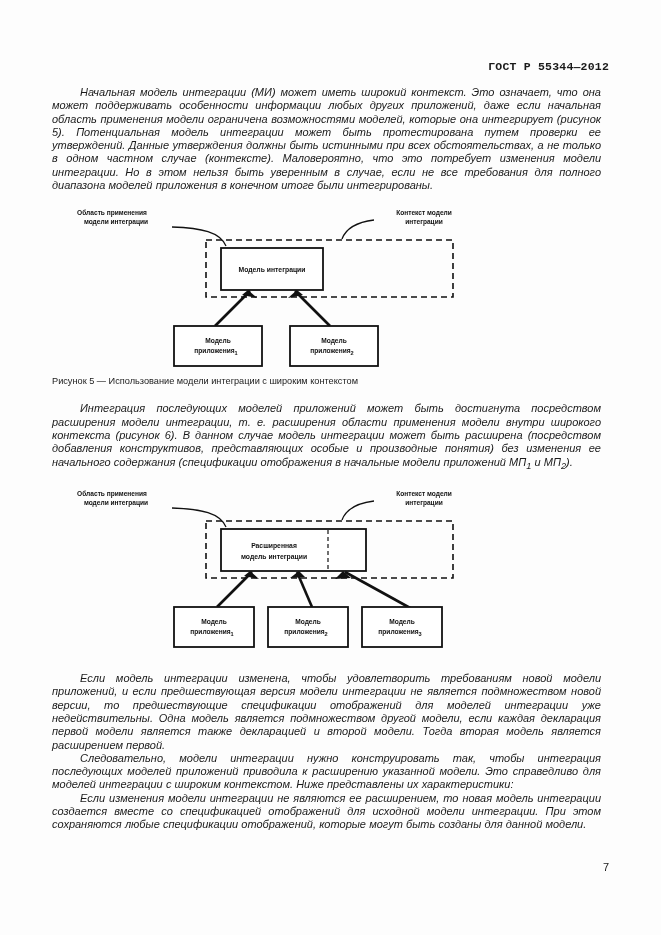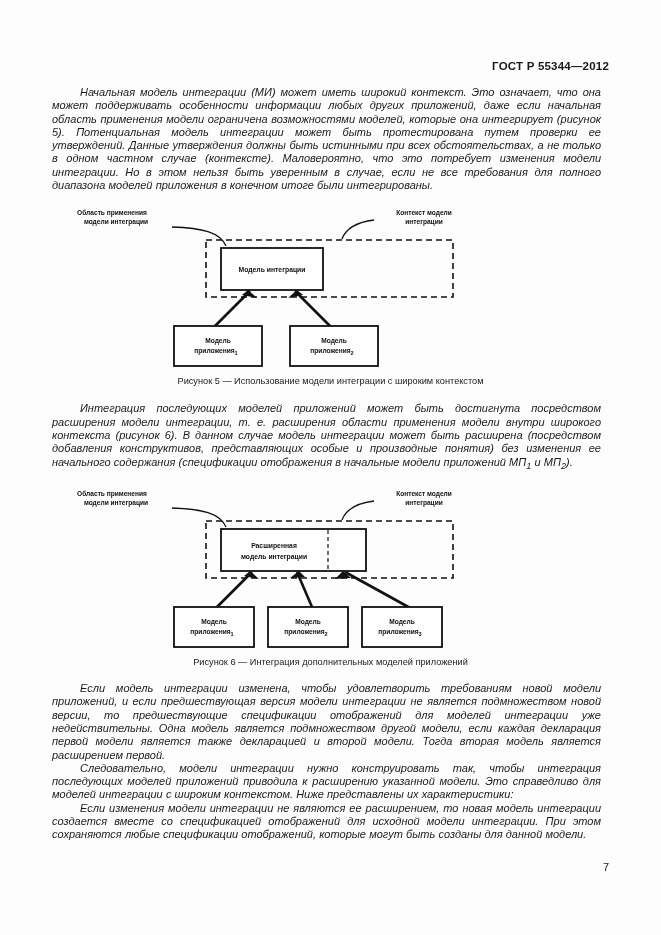--- a/index.html
+++ b/index.html
@@ -23,41 +23,42 @@
     background: #fdfdfd;
   }
   .header {
     position: absolute;
     top: 60px;
     right: 52px;
     font-size: 11.5px;
     font-weight: bold;
     letter-spacing: 0.2px;
     white-space: nowrap;
+    font-family: Liberation Mono, monospace;
   }
   .content {
     position: absolute;
     left: 52px;
     top: 86px;
     width: 557px;
   }
   p.body {
     margin: 0 8px 0 0;
     font-size: 11px;
     line-height: 13.3px;
     text-align: justify;
     text-indent: 28px;
     hyphens: none;
     word-spacing: 0.1px;
     font-style: italic;
   }
   p.body + p.body { margin-top: 0; }
   .figcaption {
     font-size: 9.2px;
-    text-align: center;
+    text-align: left;
     margin: 0;
     padding: 0;
   }
   .fig-wrap {
     position: relative;
     width: 557px;
   }
   .fig5-wrap { height: 172px; margin-top: 12px; }
   .fig6-wrap { height: 172px; margin-top: 12px; }
   .gap-a { height: 16px; }
@@ -170,21 +171,20 @@
         </text>
 
         <rect x="310" y="122" width="80" height="40" fill="#fff" stroke="#111" stroke-width="1.8"></rect>
         <text x="350" y="139" font-size="6.6" font-weight="bold" text-anchor="middle">Модель</text>
         <text x="348" y="149" font-size="6.6" font-weight="bold" text-anchor="middle">
           <tspan>приложения</tspan><tspan class="sub" dy="2.4">3</tspan>
         </text>
       </svg>
     </div>
 
-    <p class="figcaption">Рисунок 6 — Интеграция дополнительных моделей приложений</p>
 
     <div class="gap-c"></div>
 
     <p class="body">Если модель интеграции изменена, чтобы удовлетворить требованиям новой модели приложений, и если предшествующая версия модели интеграции не является подмножеством новой версии, то предшествующие спецификации отображений для моделей интеграции уже недействительны. Одна модель является подмножеством другой модели, если каждая декларация первой модели является также декларацией и второй модели. Тогда вторая модель является расширением первой.</p>
     <p class="body">Следовательно, модели интеграции нужно конструировать так, чтобы интеграция последующих моделей приложений приводила к расширению указанной модели. Это справедливо для моделей интеграции с широким контекстом. Ниже представлены их характеристики:</p>
     <p class="body">Если изменения модели интеграции не являются ее расширением, то новая модель интеграции создается вместе со спецификацией отображений для исходной модели интеграции. При этом сохраняются любые спецификации отображений, которые могут быть созданы для данной модели.</p>
 
   </div>
 
   <div class="footer-page">7</div>

